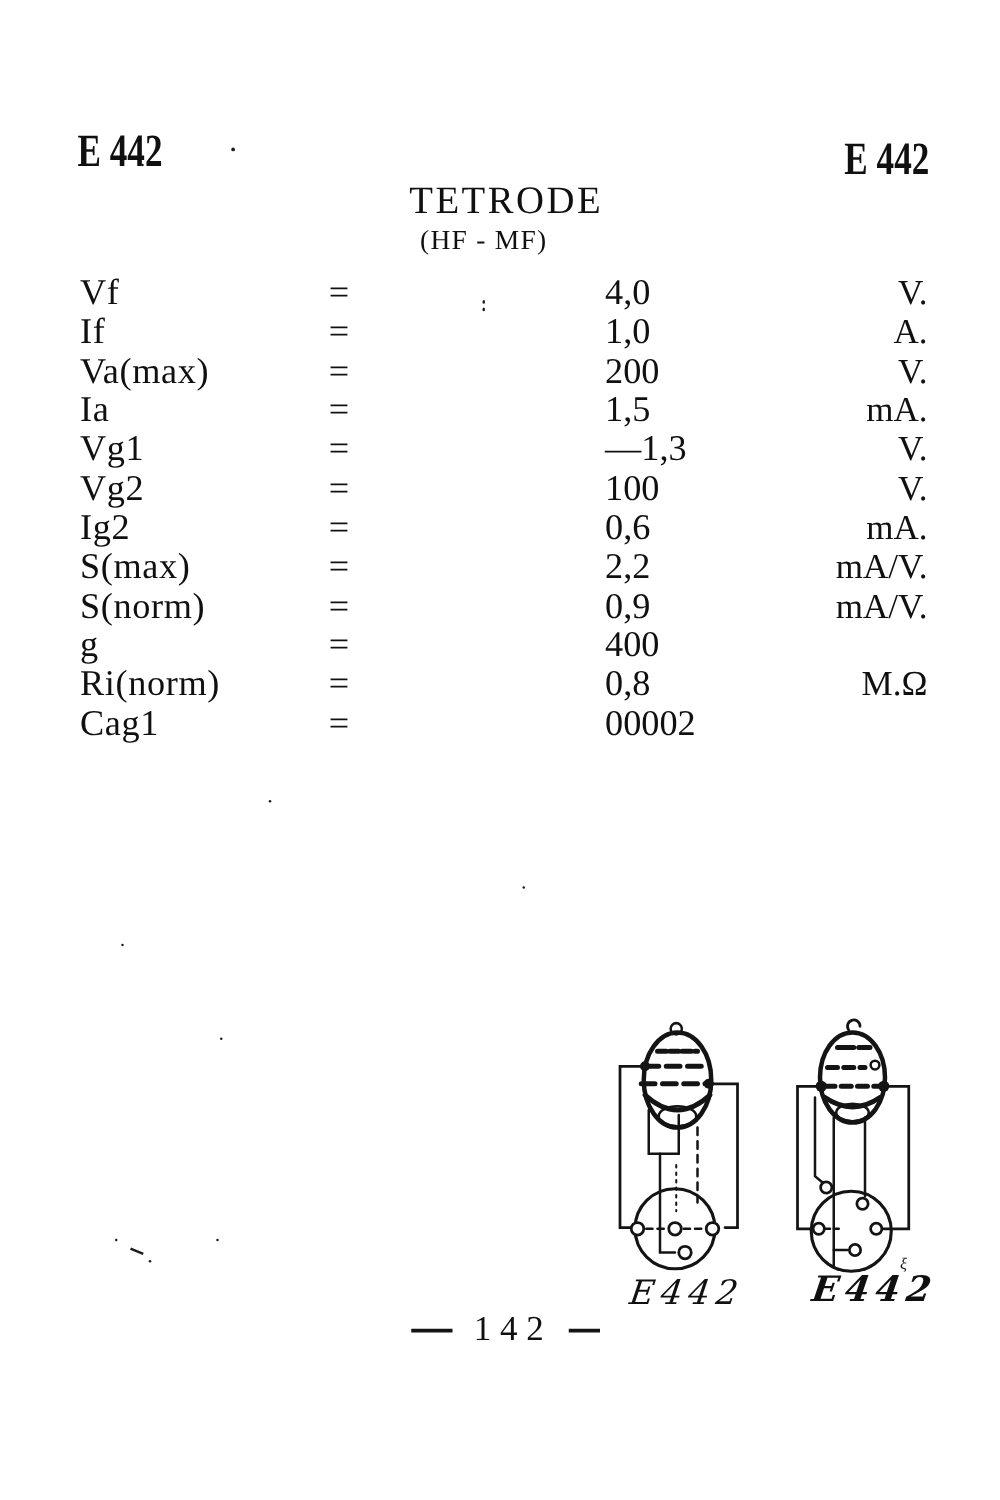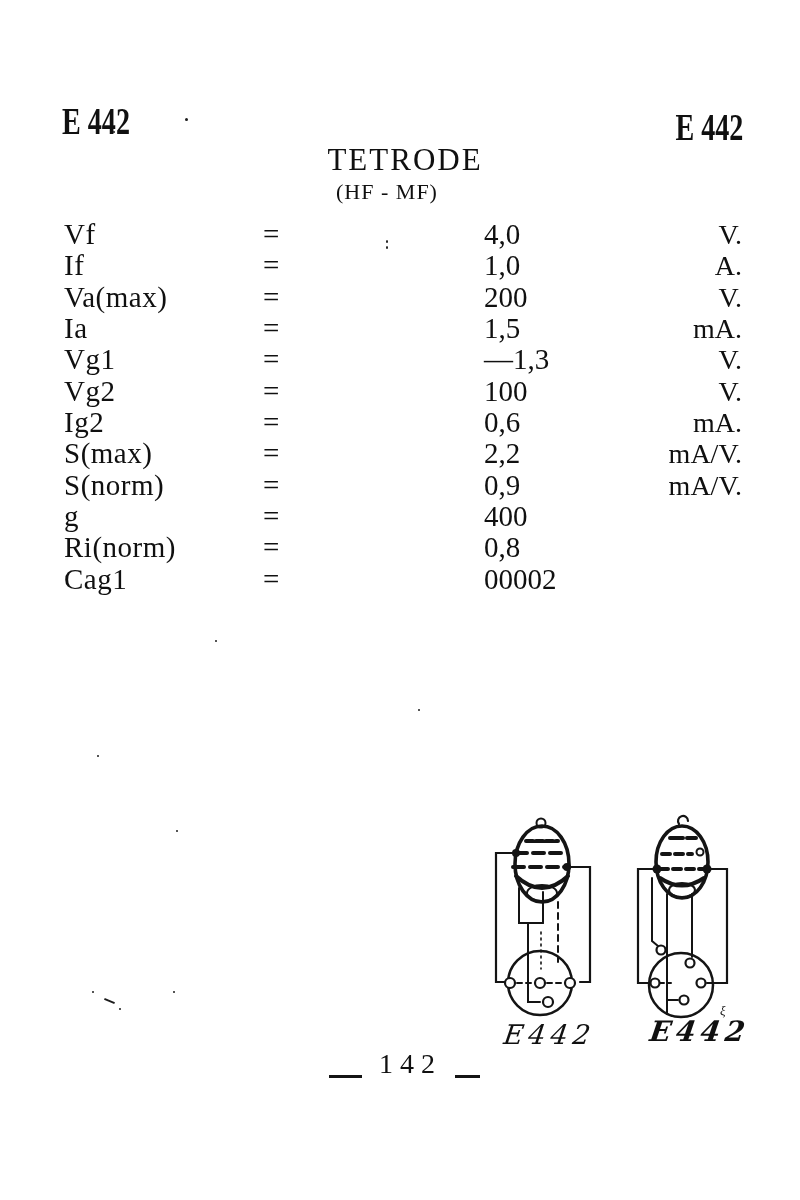--- a/index.html
+++ b/index.html
@@ -47,21 +47,21 @@
     font-family:"DejaVu Serif","Liberation Serif",serif;
     font-style:italic;font-size:27px;letter-spacing:5px;
     transform:skewX(-8deg);
     white-space:nowrap;
   }
   .diagram-label.left{left:504px;top:1019px;}
   .diagram-label.right{left:650px;top:1015px;font-weight:600;font-size:28px;}
   
   .footer{
     position:absolute;left:329px;top:1050px;
-    display:flex;align-items:flex-end;gap:13px;
+    display:flex;align-items:center;gap:13px;
   }
   .footer-dash{display:inline-block;height:0;border-top:3px solid #141414;}
   .footer-dash.d1{width:33px;}
   .footer-dash.d2{width:25px;}
   .footer-num{font-size:28px;letter-spacing:7px;line-height:1;padding-left:4px;}
   
   .speck{position:absolute;background:#1c1c1c;border-radius:50%;}
   .sq{position:absolute;width:11px;height:0;border-top:2.5px solid #1c1c1c;transform:rotate(22deg);}
 </style>
 </head>
@@ -130,20 +130,21 @@
   <div class="spec-row">
     <span class="c-label">g</span>
       <span class="c-eq">=</span>
       <span class="c-val">400</span>
       <span class="c-unit"></span>
   </div>
   <div class="spec-row">
     <span class="c-label">Ri(norm)</span>
       <span class="c-eq">=</span>
       <span class="c-val">0,8</span>
+      <span class="c-unit">M.Ω</span>
   </div>
   <div class="spec-row">
     <span class="c-label">Cag1</span>
       <span class="c-eq">=</span>
       <span class="c-val">00002</span>
   </div>
 </div>
 
 <div class="diagram" style="left:486px;top:814px;">
   <svg width="112" height="210" viewBox="0 0 112 210" fill="none" stroke="#141414" stroke-linecap="round">

